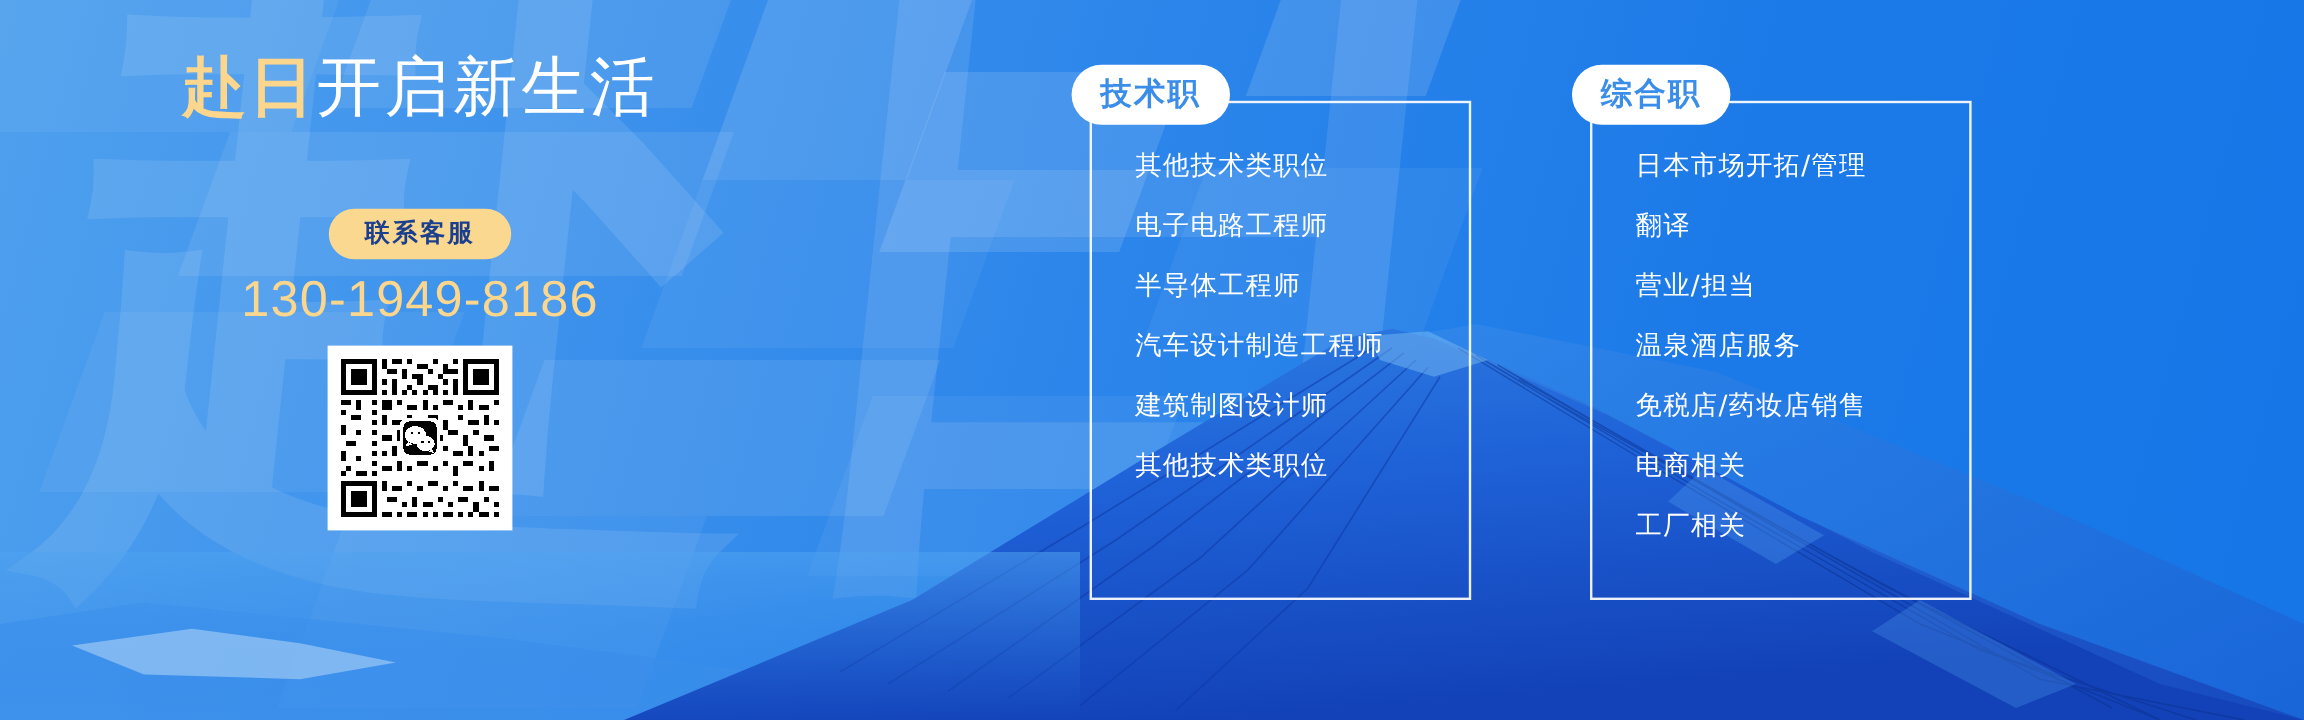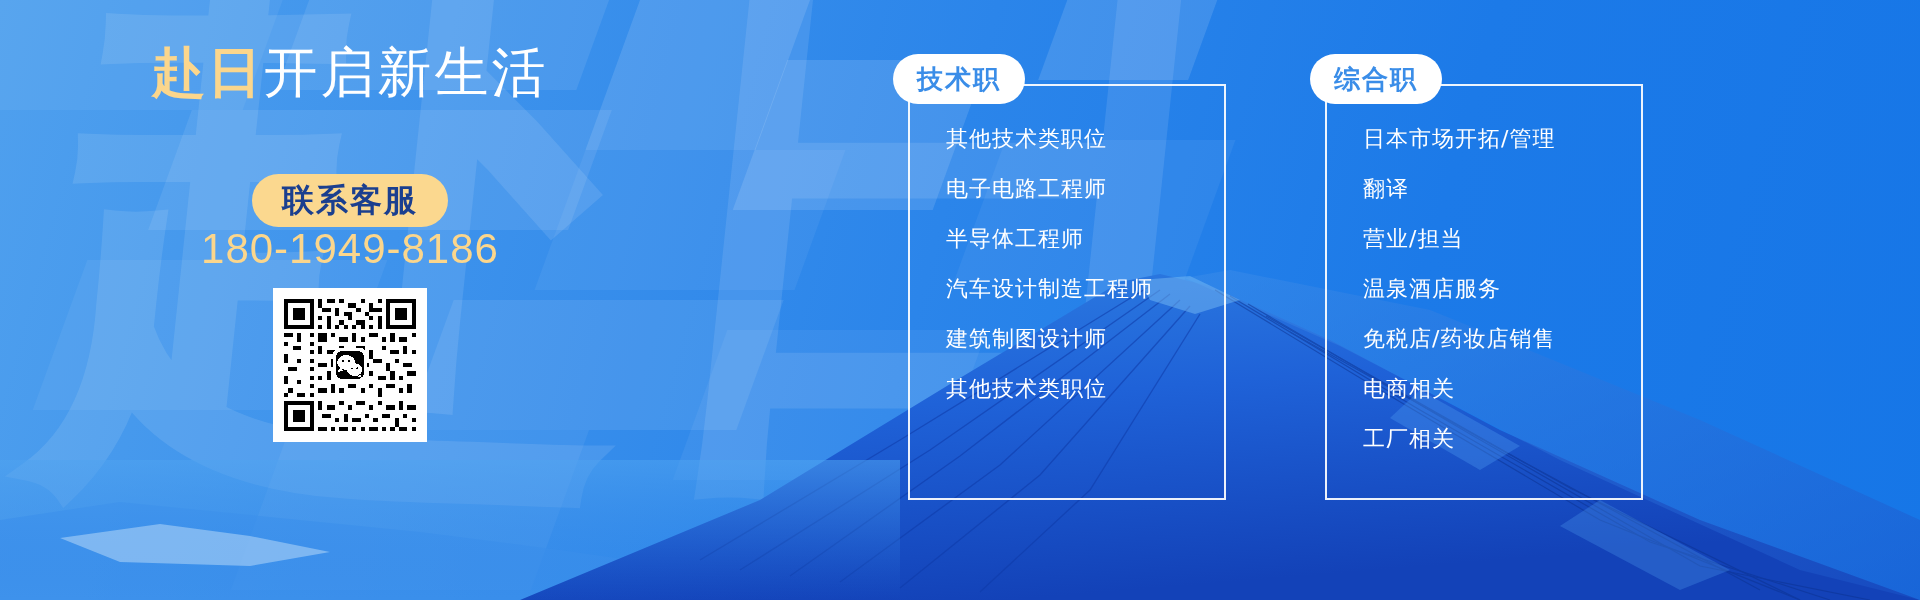--- a/index.html
+++ b/index.html
@@ -42,21 +42,21 @@
     font-size:54px;font-weight:bold;line-height:1;
     font-family:"DejaVu Sans","Liberation Sans",sans-serif;
   }
   .headline .hl-y{color:#FBD68C;letter-spacing:2px;}
   .headline .hl-w{color:#FFFFFF;font-weight:normal;letter-spacing:3px;}
 
   .cs-btn{
     position:absolute;left:50%;transform:translateX(-50%);
     top:174px;
     background:#FBD88F;color:#1B3F8F;
-    font-size:32px;font-weight:bold;letter-spacing:2px;
+    font-size:21px;font-weight:bold;letter-spacing:2px;
     padding:10px 30px 11px 30px;border-radius:30px;
     border:none;cursor:pointer;line-height:1;
     font-family:"DejaVu Sans","Liberation Sans",sans-serif;
   }
 
   .phone{
     position:absolute;left:0;top:228px;width:700px;text-align:center;
     color:#FBD68C;font-size:42px;letter-spacing:1px;line-height:1;
     font-family:"Liberation Sans","DejaVu Sans",sans-serif;
   }
@@ -164,21 +164,21 @@
   </svg>
 
   <div class="left">
 
     <div class="headline">
       <span class="hl-y">赴日</span><span class="hl-w">开启新生活</span>
     </div>
 
     <button class="cs-btn">联系客服</button>
 
-    <div class="phone">180-1949-8186</div>
+    <div class="phone">130-1949-8186</div>
 
     <div class="qr-wrap">
       <svg class="qr" viewBox="0 0 33 33" shape-rendering="crispEdges">
         <rect width="33" height="33" fill="#ffffff"></rect>
         <g fill="#000000">
 
           <rect x="1" y="1" width="7" height="7"></rect>
           <rect x="2" y="2" width="5" height="5" fill="#fff"></rect>
           <rect x="3" y="3" width="3" height="3"></rect>
 

